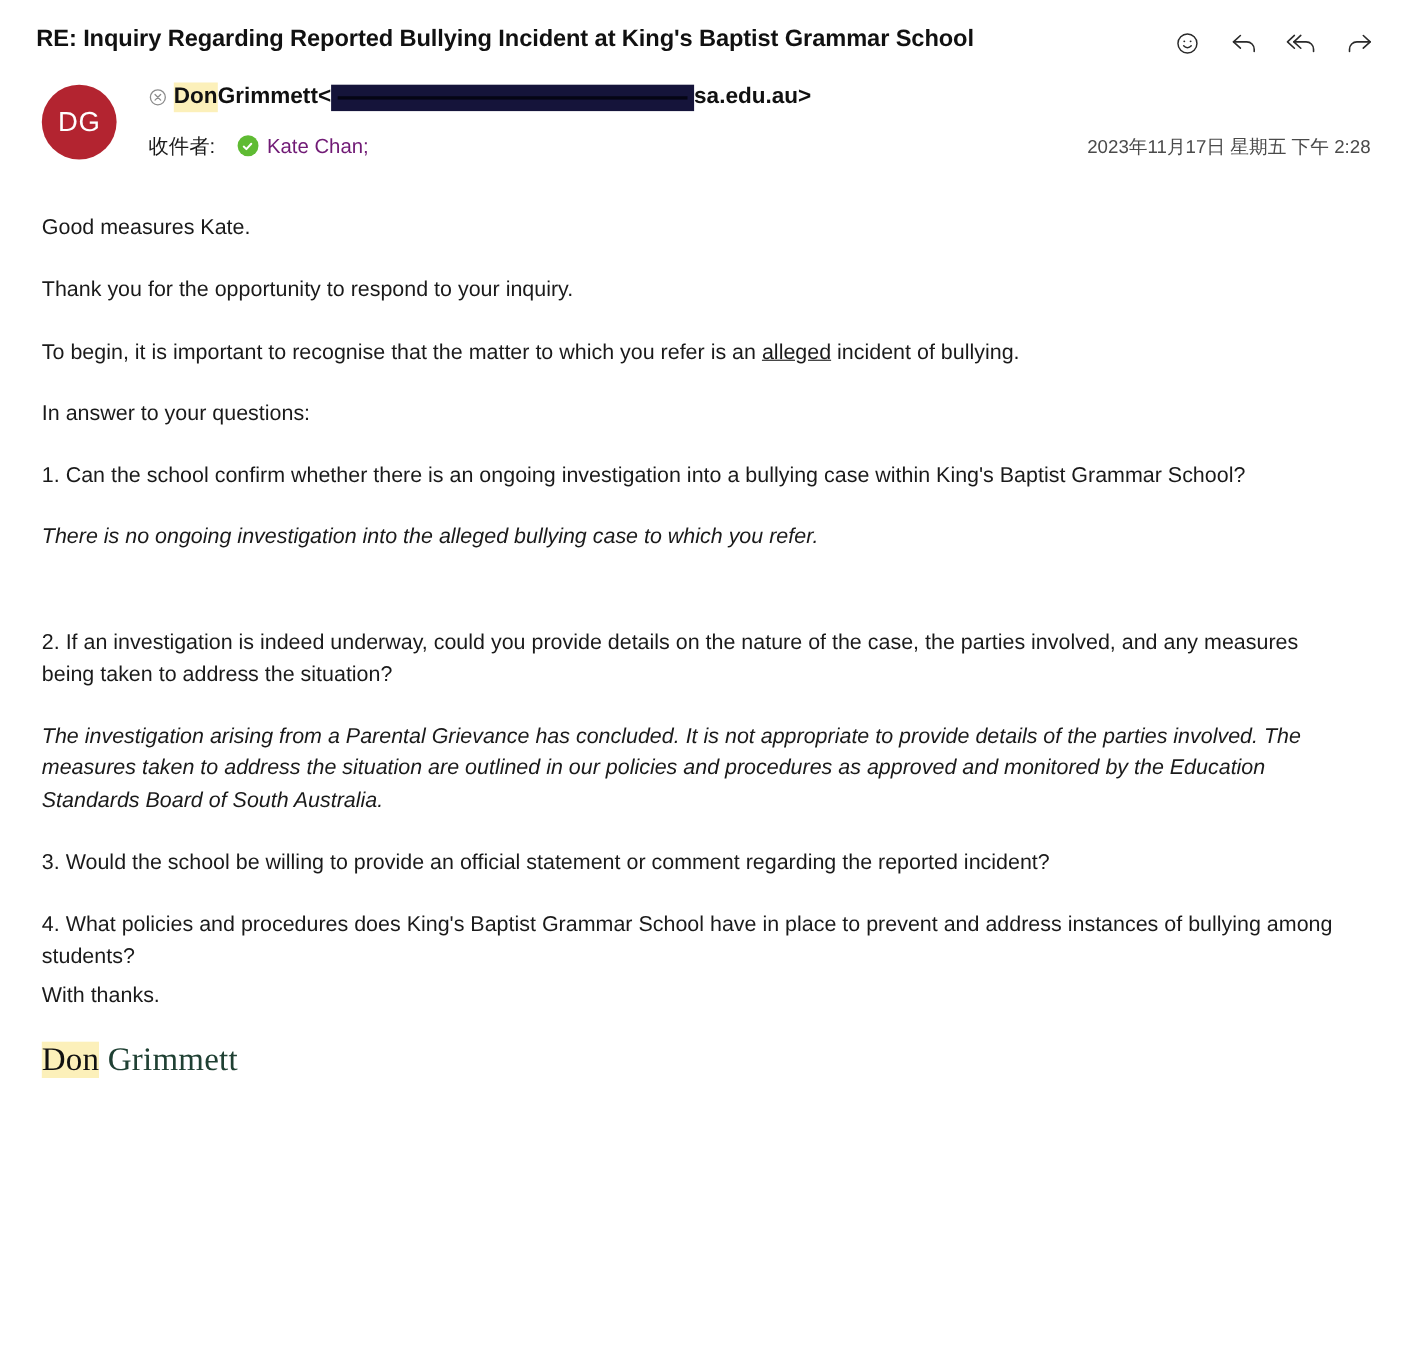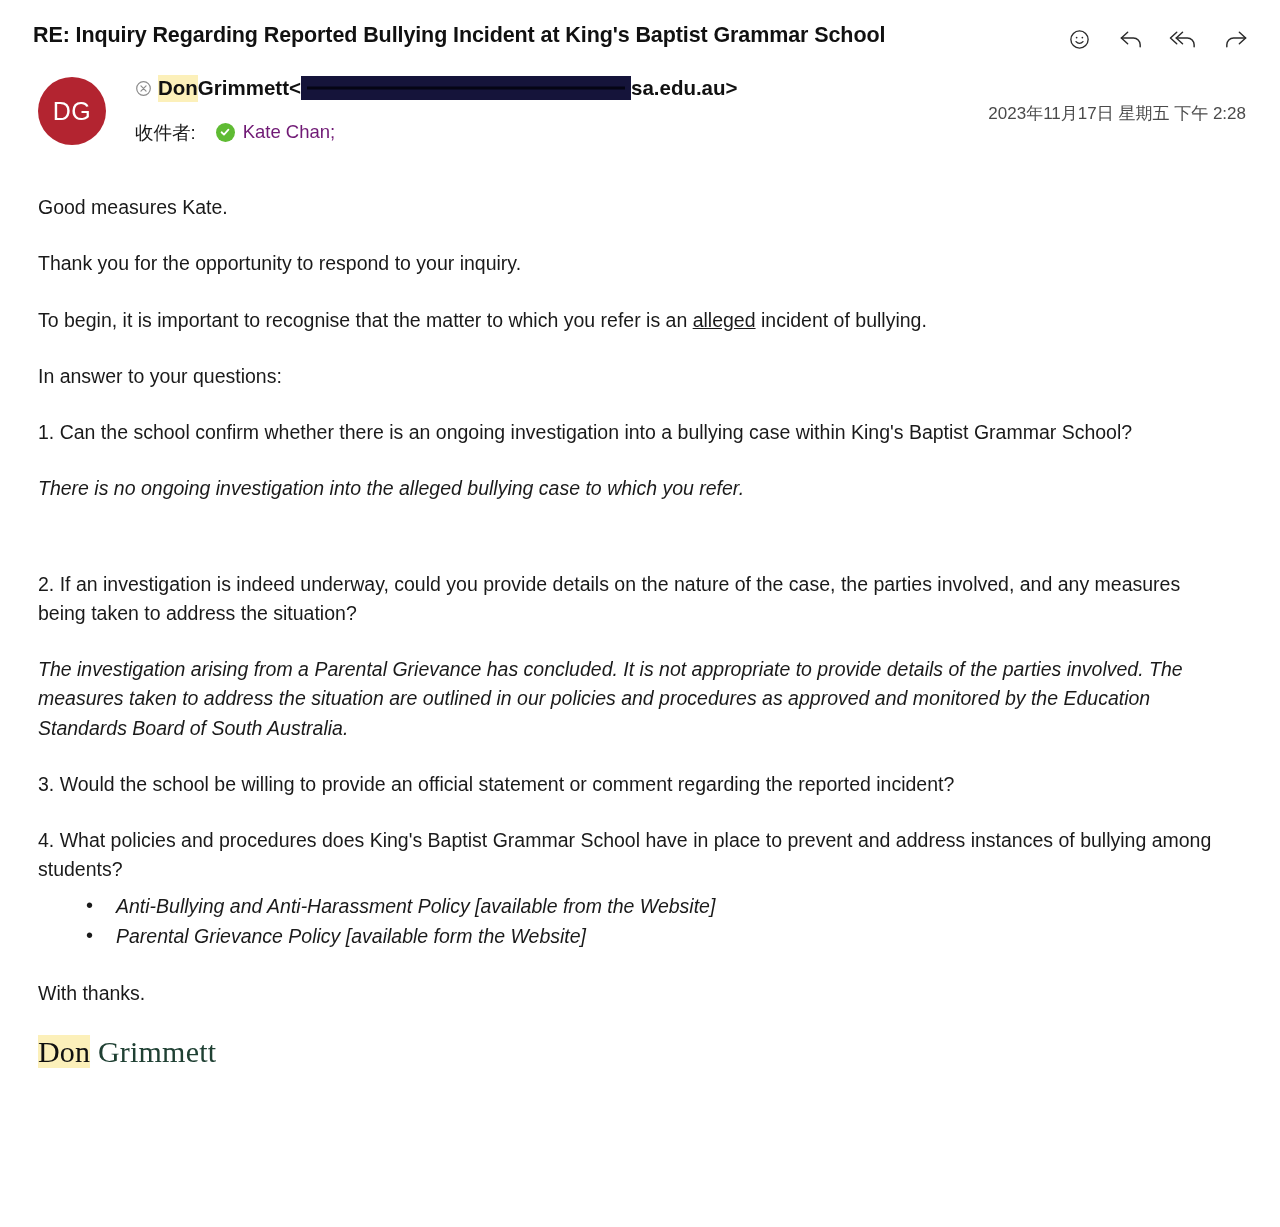--- a/index.html
+++ b/index.html
@@ -44,21 +44,21 @@
     display: flex;
     align-items: center;
     justify-content: center;
     color: #2a2a2a;
   }
   .hdr-icon svg { display: block; }
 
   
   .sender-row {
     display: flex;
-    align-items: center;
+    align-items: flex-end;
     padding: 21px 22px 0 38px;
     box-sizing: border-box;
   }
   .avatar {
     width: 68px;
     height: 68px;
     border-radius: 50%;
     background: #b32430;
     color: #ffffff;
     display: flex;
@@ -295,22 +295,18 @@
   <p class="p">1. Can the school confirm whether there is an ongoing investigation into a bullying case within King's Baptist Grammar School?</p>
   <p class="p italic gap-after">There is no ongoing investigation into the alleged bullying case to which you refer.</p>
 
   <p class="p">2. If an investigation is indeed underway, could you provide details on the nature of the case, the parties involved, and any measures being taken to address the situation?</p>
   <p class="p italic">The investigation arising from a Parental Grievance has concluded. It is not appropriate to provide details of the parties involved. The measures taken to address the situation are outlined in our policies and procedures as approved and monitored by the Education Standards Board of South Australia.</p>
 
   <p class="p">3. Would the school be willing to provide an official statement or comment regarding the reported incident?</p>
 
   <p class="p nobottom">4. What policies and procedures does King's Baptist Grammar School have in place to prevent and address instances of bullying among students?</p>
 
-  <ul class="policy-list">
-    <li>Anti-Bullying and Anti-Harassment Policy [available from the Website]</li>
-    <li>Parental Grievance Policy [available form the Website]</li>
-  </ul>
 
   <p class="p">With thanks.</p>
 
   <div class="signature"><span class="hl">Don</span><span> Grimmett</span></div>
 
 </div>
 
 </body></html>

